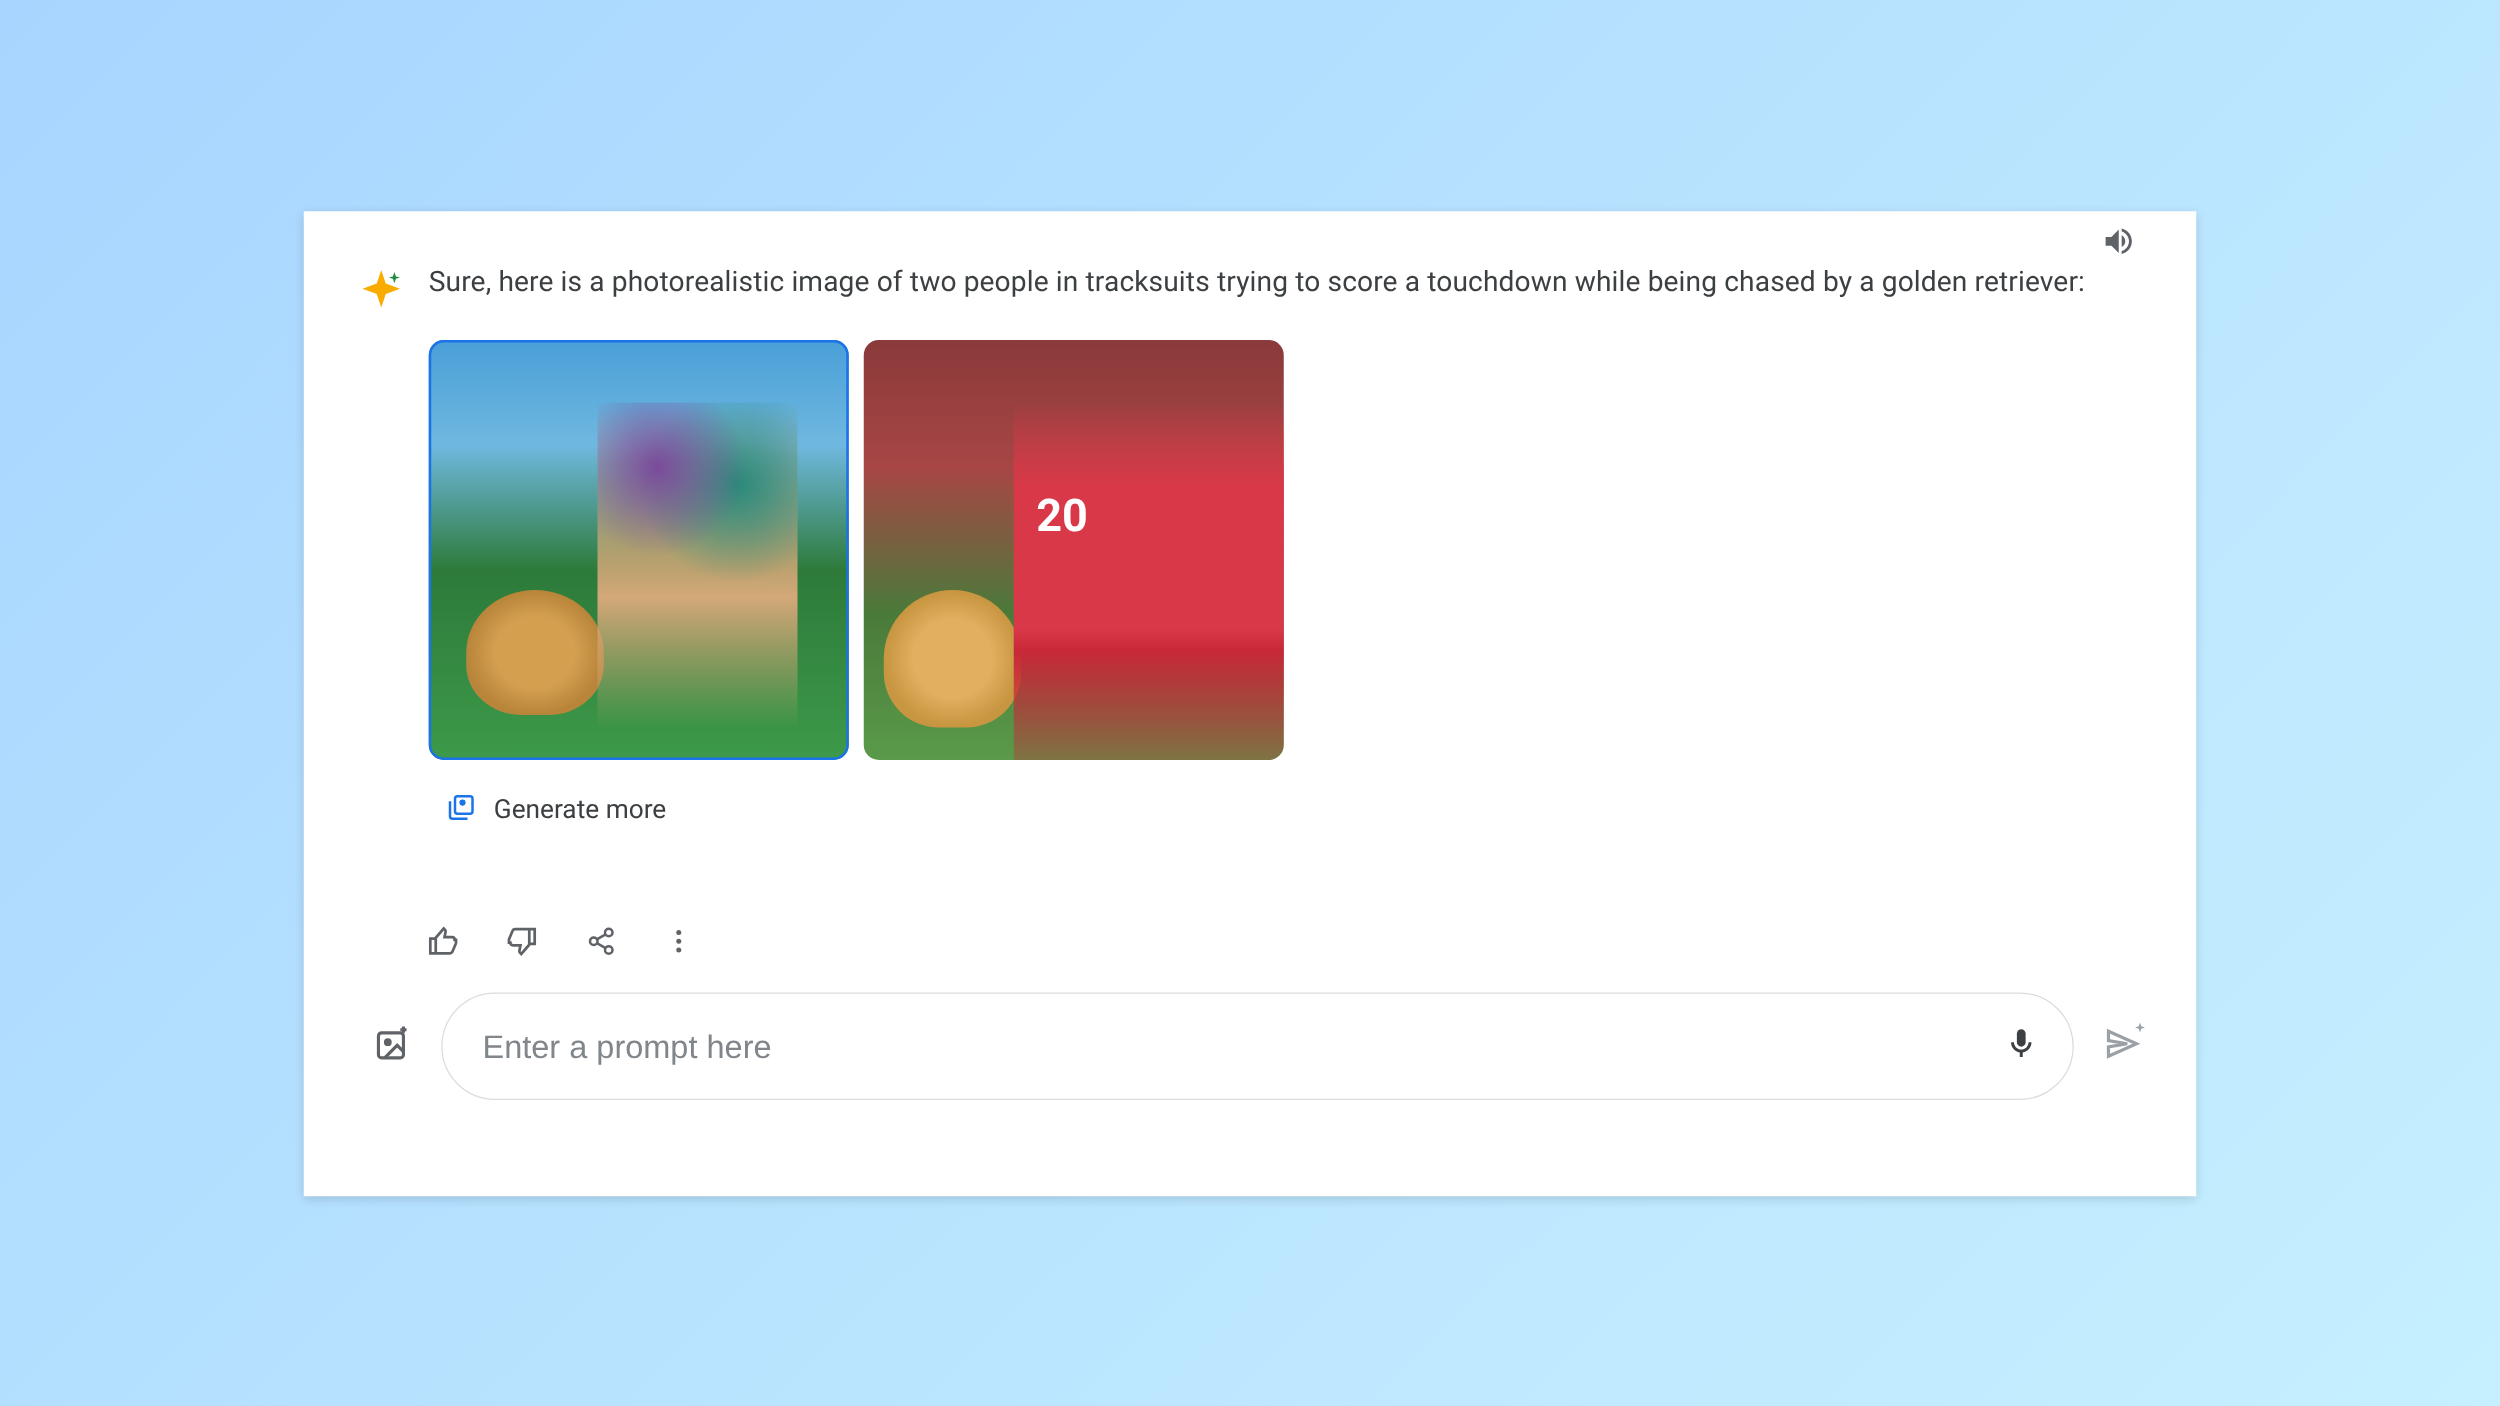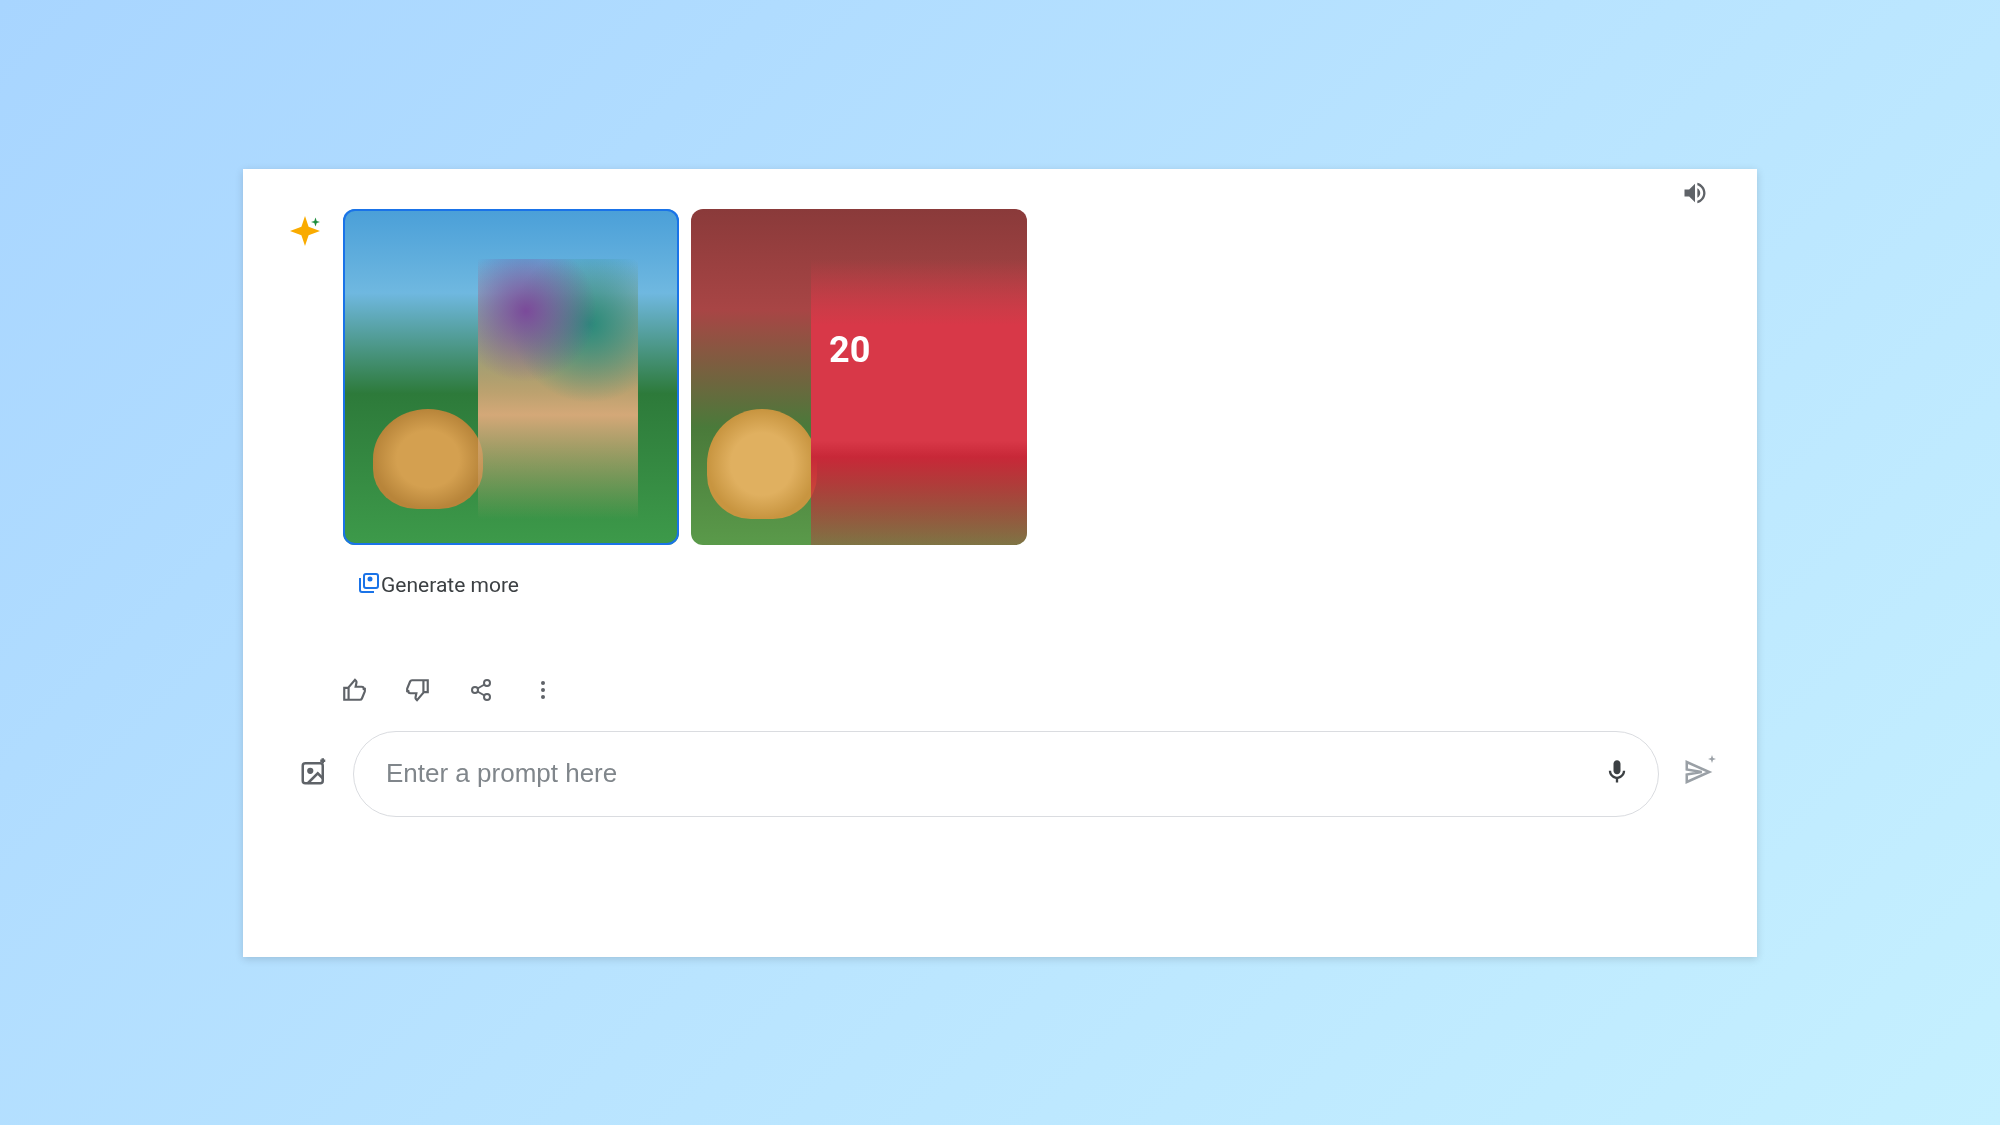--- a/index.html
+++ b/index.html
@@ -103,20 +103,21 @@
         linear-gradient(180deg, transparent 0%, #d83848 20%, #d83848 55%, #c82838 60%, transparent 100%);
       color: #fff;
       font-size: 36px;
       font-weight: bold;
       text-align: left;
       padding: 70px 0 0 18px;
     }
     .generate-more {
       display: flex;
       align-items: center;
+      gap: 14px;
       margin-top: 26px;
       margin-left: 14px;
       cursor: pointer;
     }
     .generate-more-icon {
       color: #1a73e8;
     }
     .generate-more-label {
       font-size: 21px;
       color: #3c4043;
@@ -185,20 +186,21 @@
 
   <div class="response-row">
     <div class="sparkle-icon">
       <svg width="36" height="36" viewBox="0 0 24 24">
         <path fill="#f9ab00" d="M12 2l2.4 7.2L22 12l-7.6 2.8L12 22l-2.4-7.2L2 12l7.6-2.8z"></path>
         <path fill="#1e8e3e" d="M19 3l.8 2.4L22 6l-2.2.6L19 9l-.8-2.4L16 6l2.2-.6z"></path>
       </svg>
     </div>
 
     <div class="response-content">
+      <p class="response-text">Sure, here is a photorealistic image of two people in tracksuits trying to score a touchdown while being chased by a golden retriever:</p>
 
       <div class="images-row">
         <div class="gen-image img1 selected"></div>
         <div class="gen-image img2"></div>
       </div>
 
       <div class="generate-more">
         <span class="generate-more-icon">
           <svg width="24" height="24" viewBox="0 0 24 24" fill="none" stroke="currentColor" stroke-width="2">
             <rect x="7" y="3" width="14" height="14" rx="2"></rect>

